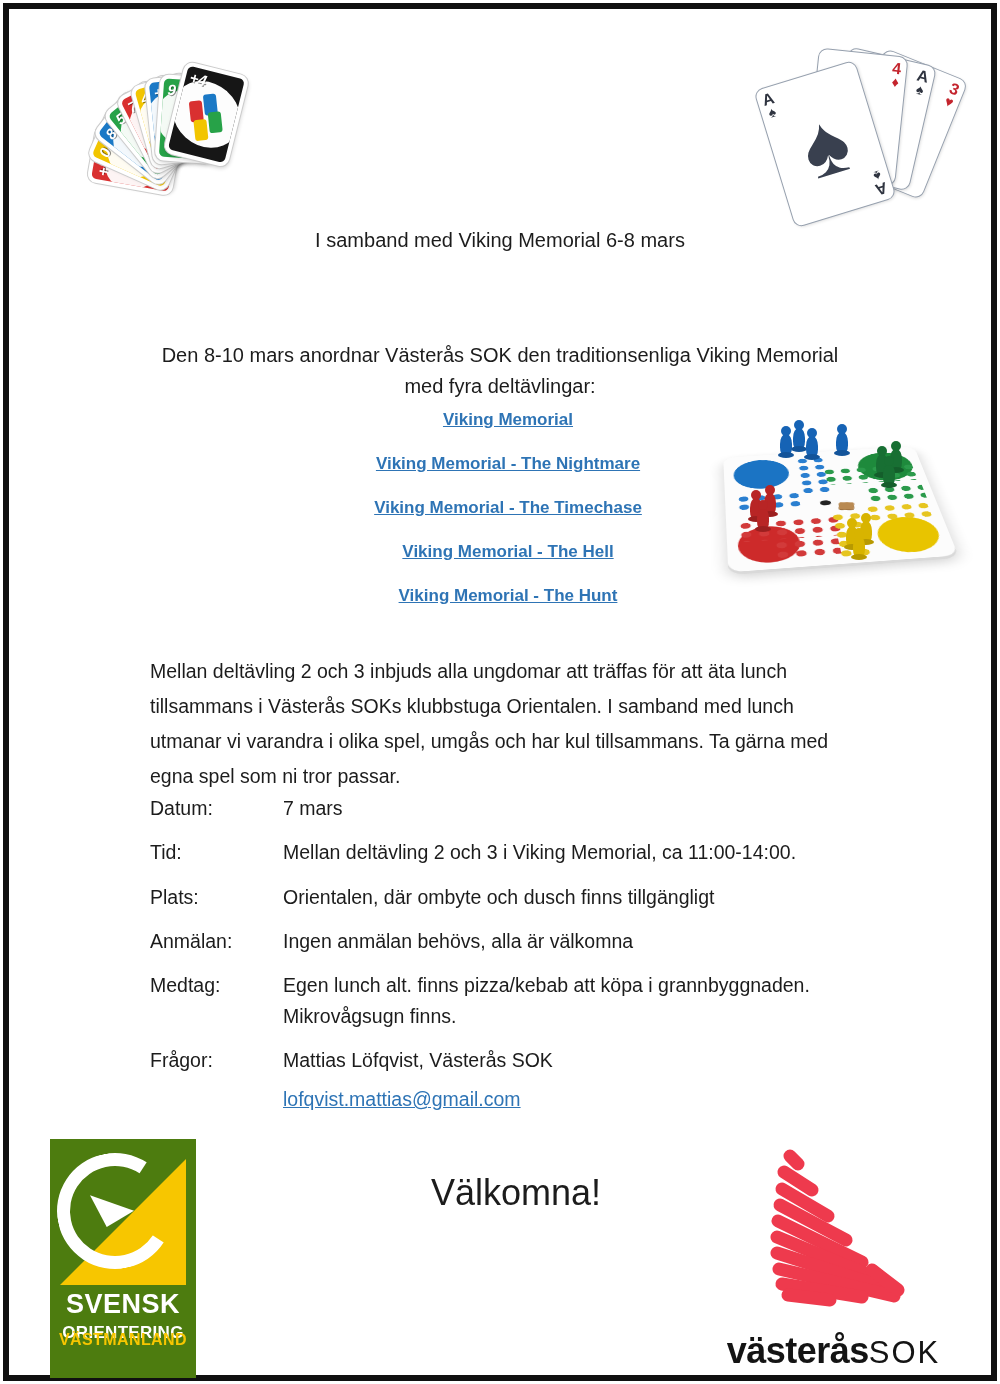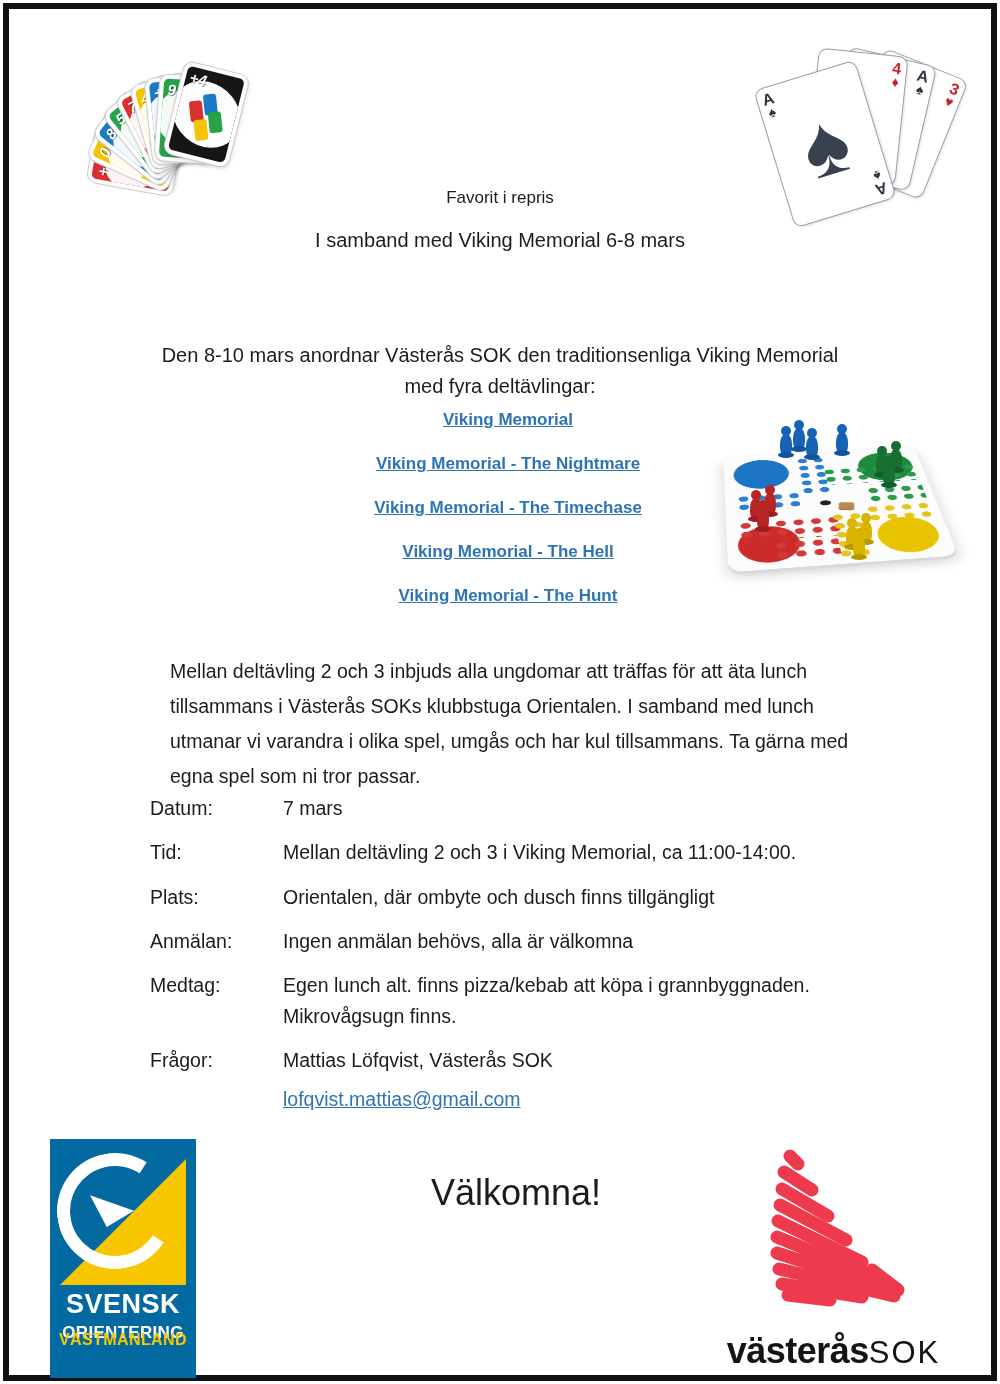--- a/index.html
+++ b/index.html
@@ -18,21 +18,21 @@
   .intro     { top:340px; font-size:20px; line-height:31px; }
 
   
   .link-list { position:absolute; left:8px; top:410px; width:100%; text-align:center; }
   .link-list a {
     display:block; margin-bottom:24px; font-size:17px; font-weight:600;
     color:#2E74B5; text-decoration:underline;
   }
 
   
-  .body-par { position:absolute; left:150px; top:654px; width:712px; font-size:19.5px; line-height:35px;margin-left:20px; }
+  .body-par { position:absolute; left:150px; top:654px; width:712px; font-size:19.5px; line-height:35px; }
 
   
   .detail-row { position:absolute; left:150px; width:730px; font-size:19.5px; line-height:31px; }
   .detail-row .lab { position:absolute; left:0; top:0; }
   .detail-row .val { position:absolute; left:133px; top:0; width:595px; }
   .r0{top:793px}.r1{top:837px}.r2{top:882px}.r3{top:926px}.r4{top:970px}.r5{top:1045px}
   .email-row { position:absolute; left:283px; top:1088px; font-size:19.5px; }
   .email-row a { color:#2E74B5; text-decoration:underline; }
 
   .closing { top:1172px; font-size:36px;margin-left:16px; }
@@ -112,21 +112,21 @@
 
   .pawn { position:absolute; width:12px; height:22px; border-radius:45% 45% 40% 40%; }
   .pawn::before { content:""; position:absolute; left:1px; top:-8px; width:10px; height:10px;
                   border-radius:50%; background:inherit; }
   .pawn::after  { content:""; position:absolute; left:-2px; bottom:-2px; width:16px; height:6px;
                   border-radius:50%; background:inherit; filter:brightness(.85); }
   .pw-blue  { background:#1663b5; } .pw-green { background:#186f33; }
   .pw-red   { background:#b82525; } .pw-yellow{ background:#d8b400; }
 
   
-  .so-logo { position:absolute; left:50px; top:1139px; width:146px; height:239px; background:#0369a1; }
+  .so-logo { position:absolute; left:50px; top:1139px; width:146px; height:239px; background:#4d7c0f; }
   .so-emblem { position:absolute; left:10px; top:20px; width:126px; height:126px; }
   .so-tri { position:absolute; inset:0; background:#f7c600;
             clip-path:polygon(100% 0, 100% 100%, 0 100%); }
   .so-arc { position:absolute; left:-3px; top:-6px; width:116px; height:116px; border-radius:50%;
             border:13px solid #fff; border-right-color:transparent; transform:rotate(-12deg); }
   .so-needle { position:absolute; left:30px; top:32px; width:44px; height:36px; background:#fff;
                clip-path:polygon(0 12%, 100% 55%, 38% 100%); }
   .so-t { position:absolute; left:0; width:100%; text-align:center; color:#fff; font-weight:700; }
   .so-t1 { top:150px; font-size:27px; letter-spacing:.5px; }
   .so-t2 { top:184px; font-size:17px; letter-spacing:.3px; }
@@ -209,21 +209,20 @@
     <div class="pcard pb1">
       <div class="pc-corner pc-tr pc-red"><span>4</span><span class="pc-suit">♦</span></div>
     </div>
     <div class="pcard pfront">
       <div class="pc-corner pc-tl pc-black"><span>A</span><span class="pc-suit">♠</span></div>
       <div class="big-spade">♠</div>
       <div class="pc-corner pc-br pc-black"><span>A</span><span class="pc-suit">♠</span></div>
     </div>
   </div>
 
-  <div class="ctext tagline">Favorit i repris</div>
   <div class="ctext subtitle">I samband med Viking Memorial 6-8 mars</div>
   <div class="ctext intro">
     <span>Den 8-10 mars anordnar Västerås SOK den traditionsenliga Viking Memorial</span><br>
     <span>med fyra deltävlingar:</span>
   </div>
 
   <div class="link-list">
     <a href="#">Viking Memorial</a>
     <a href="#">Viking Memorial - The Nightmare</a>
     <a href="#">Viking Memorial - The Timechase</a>

